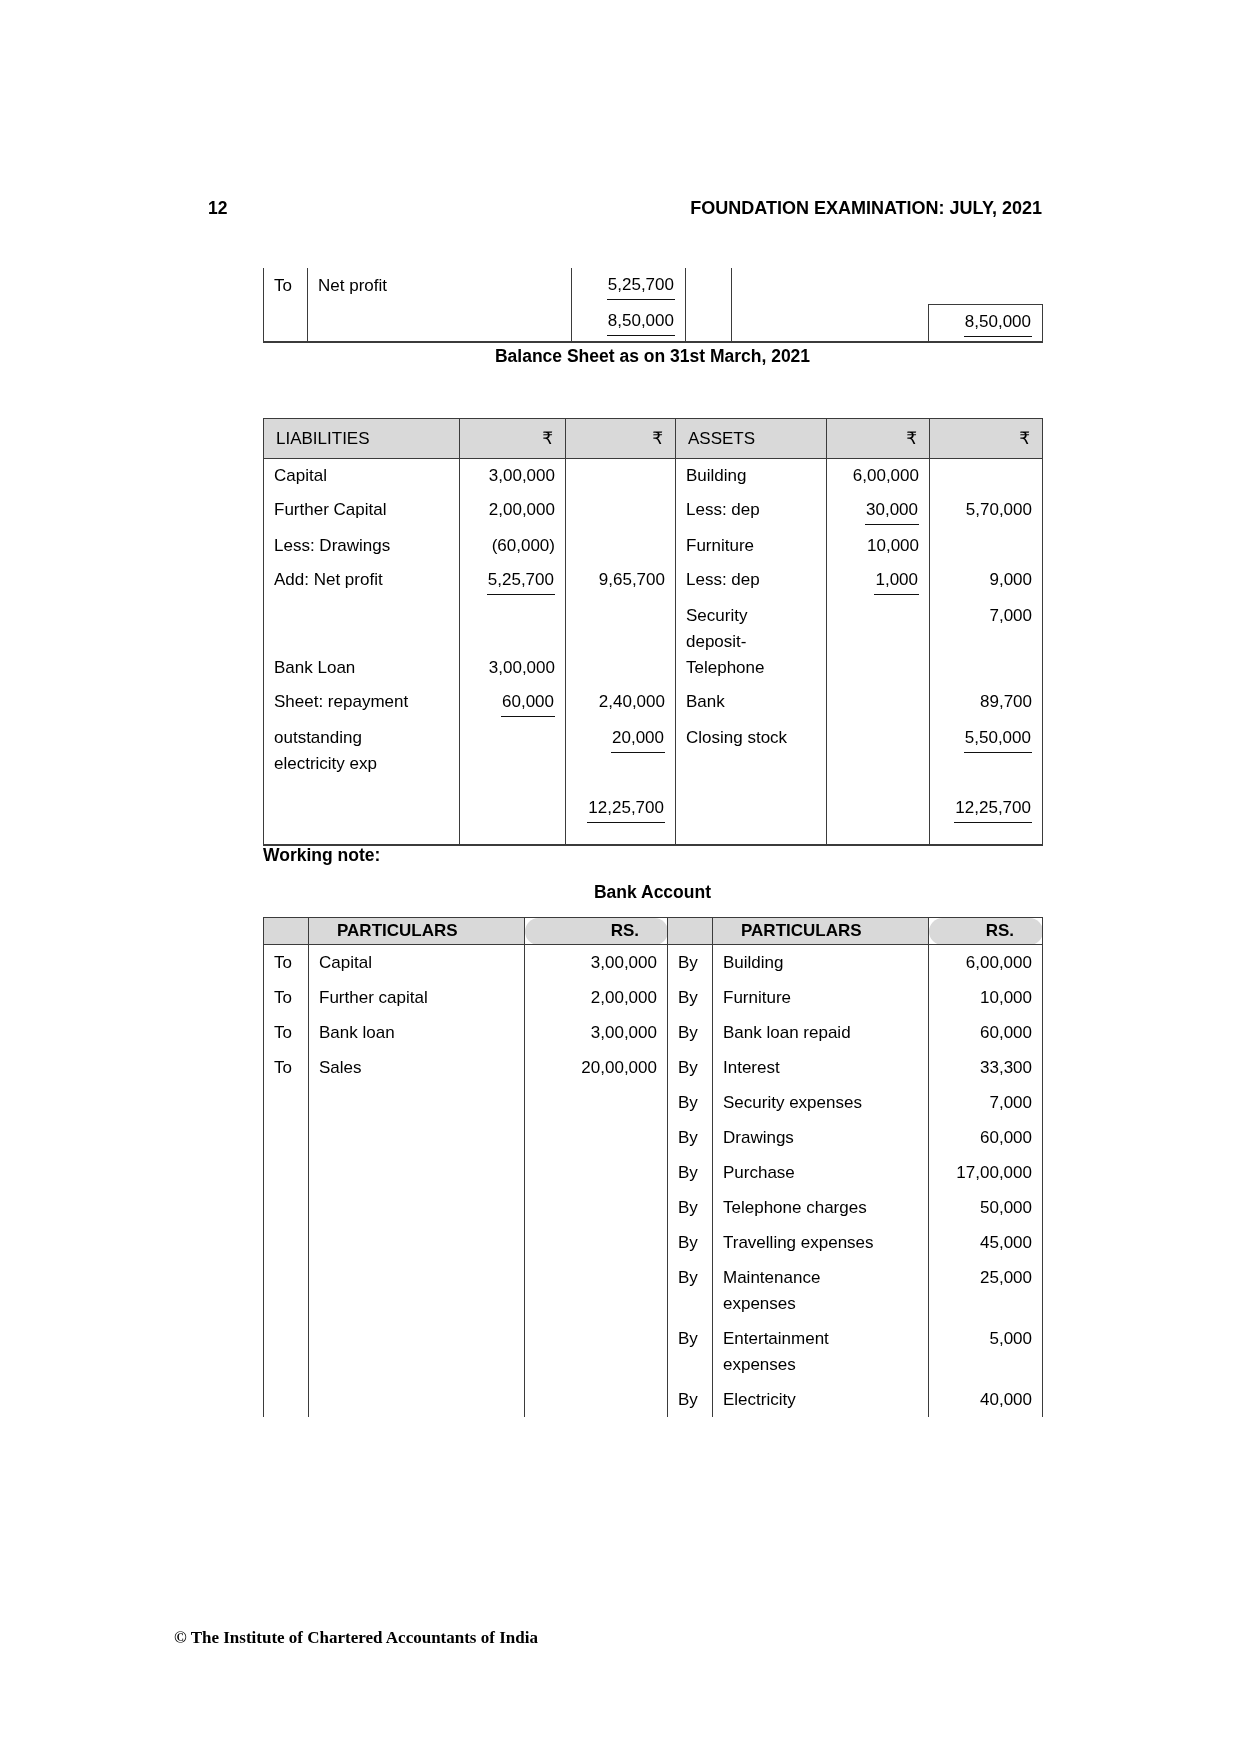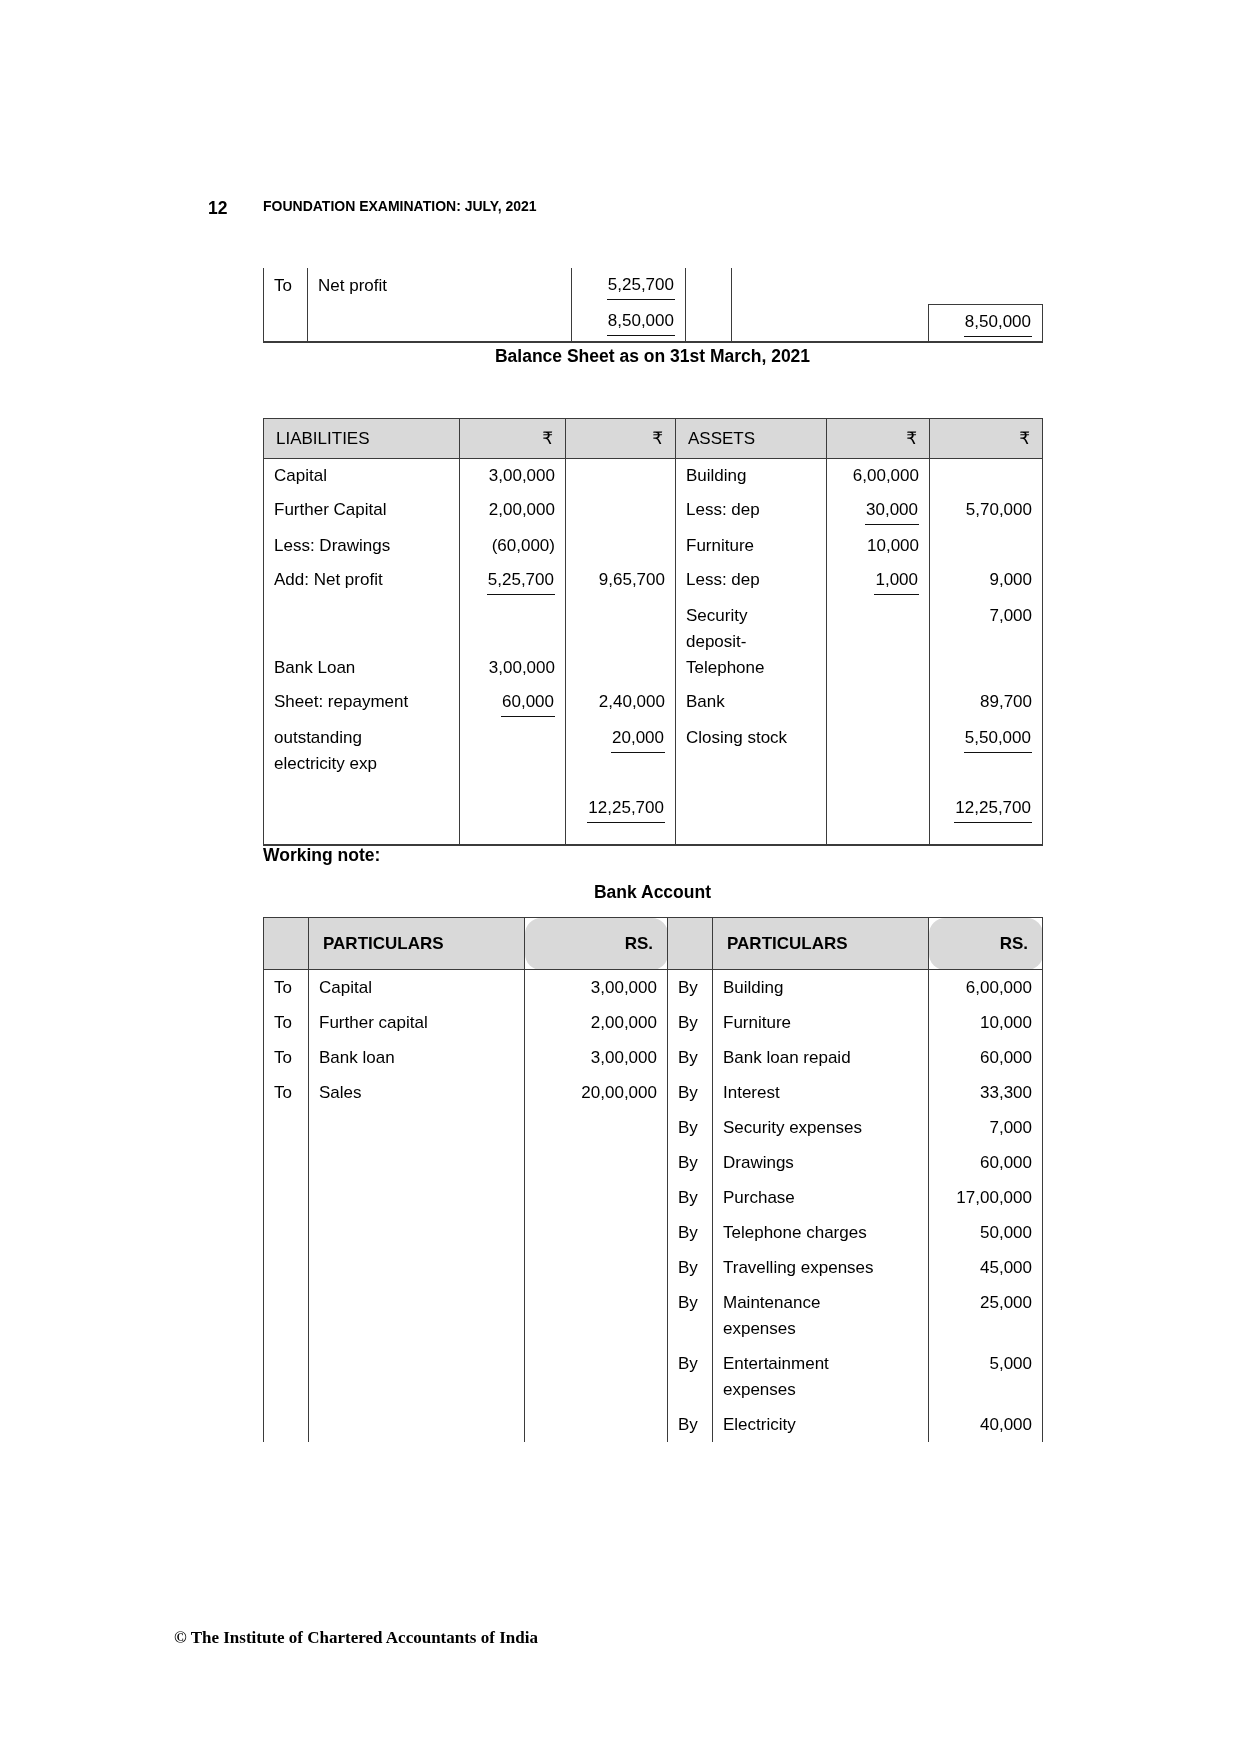--- a/index.html
+++ b/index.html
@@ -12,21 +12,21 @@
     position:relative;
     width:1241px;height:1754px;
     background:#ffffff;
     margin:0 auto;
     font-family:"Liberation Sans","DejaVu Sans",sans-serif;
     color:var(--tx);
     font-size:17px;
     overflow:hidden;
   }
   .hdr-no{position:absolute;left:208px;top:198px;font-size:17.5px;font-weight:bold;}
-  .hdr-title{position:absolute;left:263px;top:198px;width:779px;text-align:left;font-size:14px;font-weight:bold;}
+  .hdr-title{position:absolute;left:263px;top:198px;width:779px;text-align:right;font-size:18px;font-weight:bold;}
 
   table{border-collapse:collapse;table-layout:fixed;}
   td,th{box-sizing:border-box;overflow:hidden;}
 
   
   .u{display:inline-block;border-bottom:1.6px solid #111;padding:0 1px 1px 1px;}
   .pre{white-space:pre-line;}
   .amt{text-align:right;}
   .va-b{vertical-align:bottom !important;}
 
@@ -48,21 +48,21 @@
          padding:4px 10px;height:34px;line-height:26px;vertical-align:top;}
   .bs tbody tr:nth-child(5) td{height:86px;}
   .bs tbody tr:nth-child(7) td{height:69px;margin-top:24px;}
   .bs tbody tr:nth-child(8) td{height:55px;vertical-align:bottom;padding-bottom:21px;}
 
   .worknote{position:absolute;left:263px;top:845px;font-size:17.5px;font-weight:bold;}
 
   
   .bank{position:absolute;left:263px;top:917px;width:779px;
         border:1px solid var(--bd);border-bottom:none;}
-  .bank th{border:1px solid var(--bd);background:var(--hdr);font-weight:bold;height:52px;padding:3px 14px;text-align:left;}
+  .bank th{border:1px solid var(--bd);background:var(--hdr);font-weight:bold;height:27px;padding:3px 28px;text-align:left;}
   .bank th.amt{text-align:right;border-radius:16px;}
   .bank td{border-left:1px solid var(--bd);border-right:1px solid var(--bd);
            padding:4.5px 10px;height:35px;line-height:26px;vertical-align:top;}
 
   .footer{position:absolute;left:134px;top:1628px;
           font-family:"Liberation Serif","DejaVu Serif",serif;
           font-size:17px;font-weight:bold;margin-left:40px;}
 </style>
 </head>
 <body>

